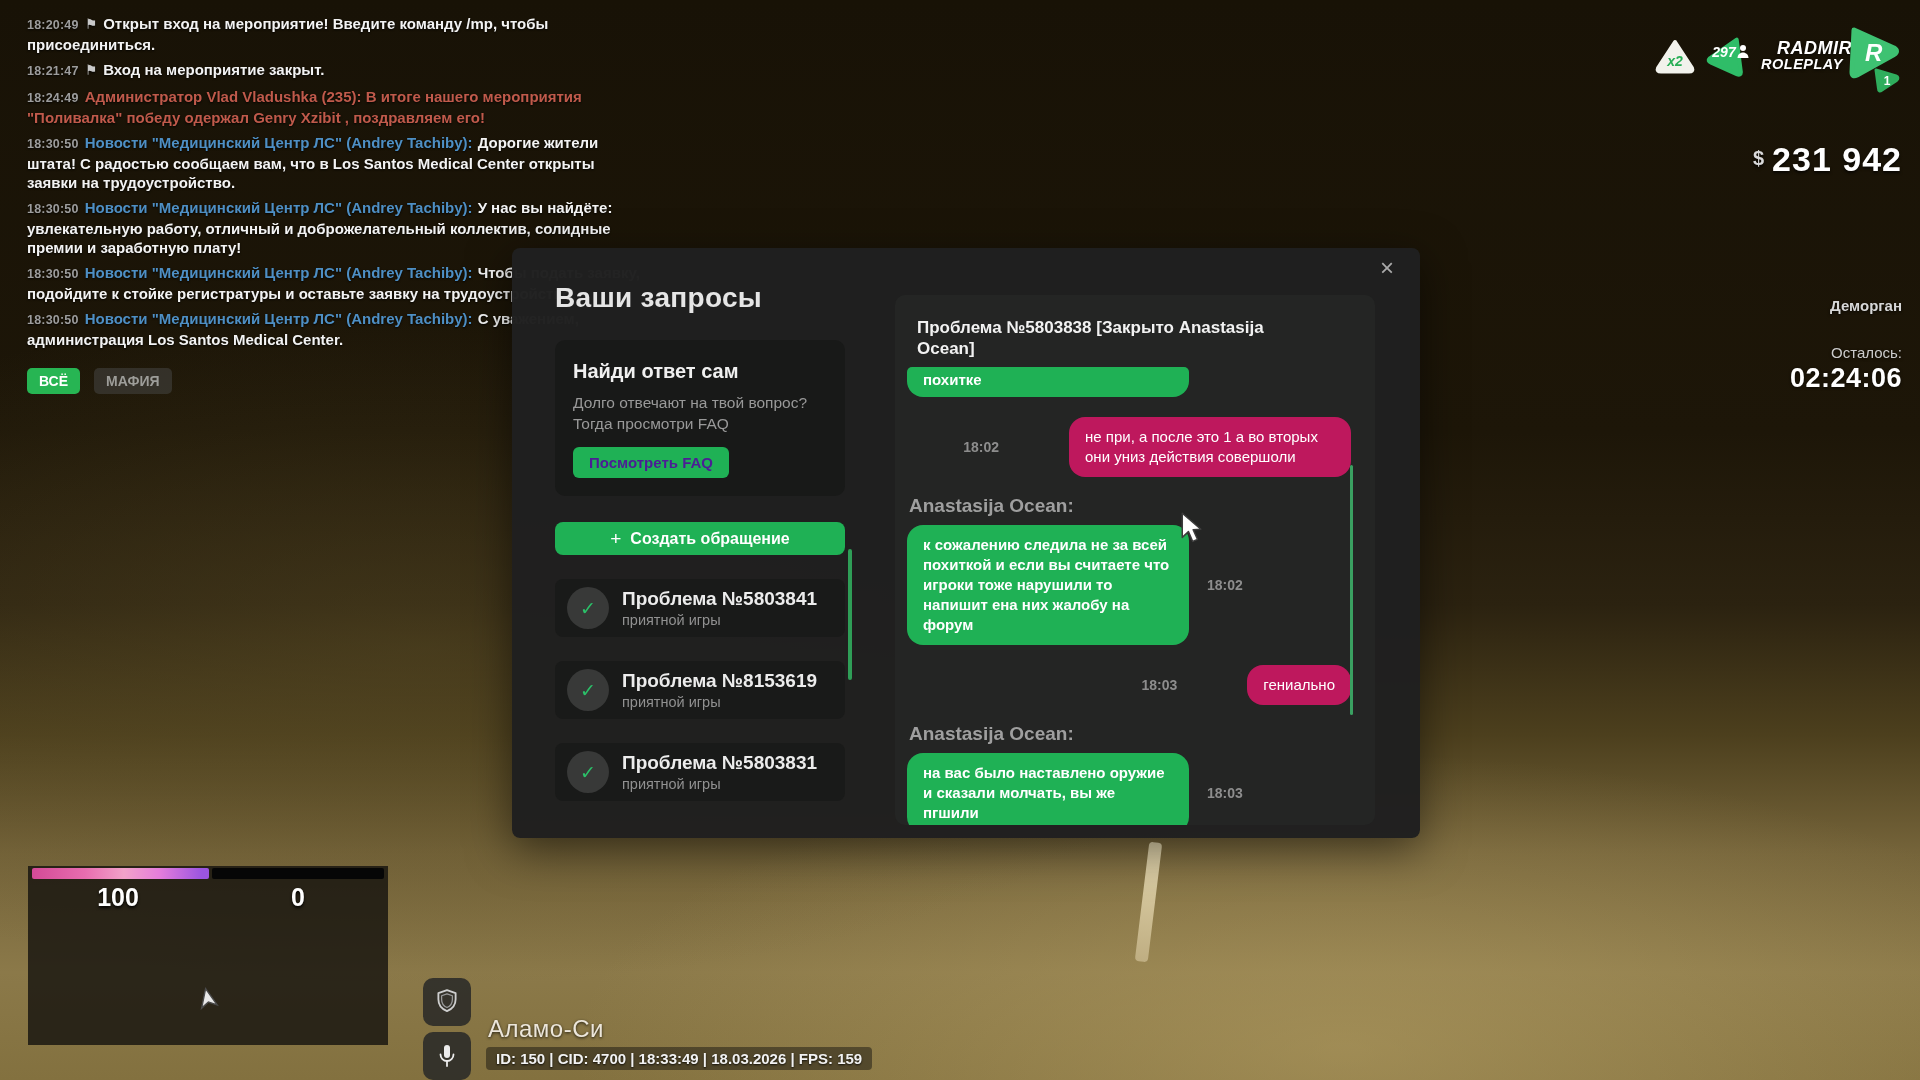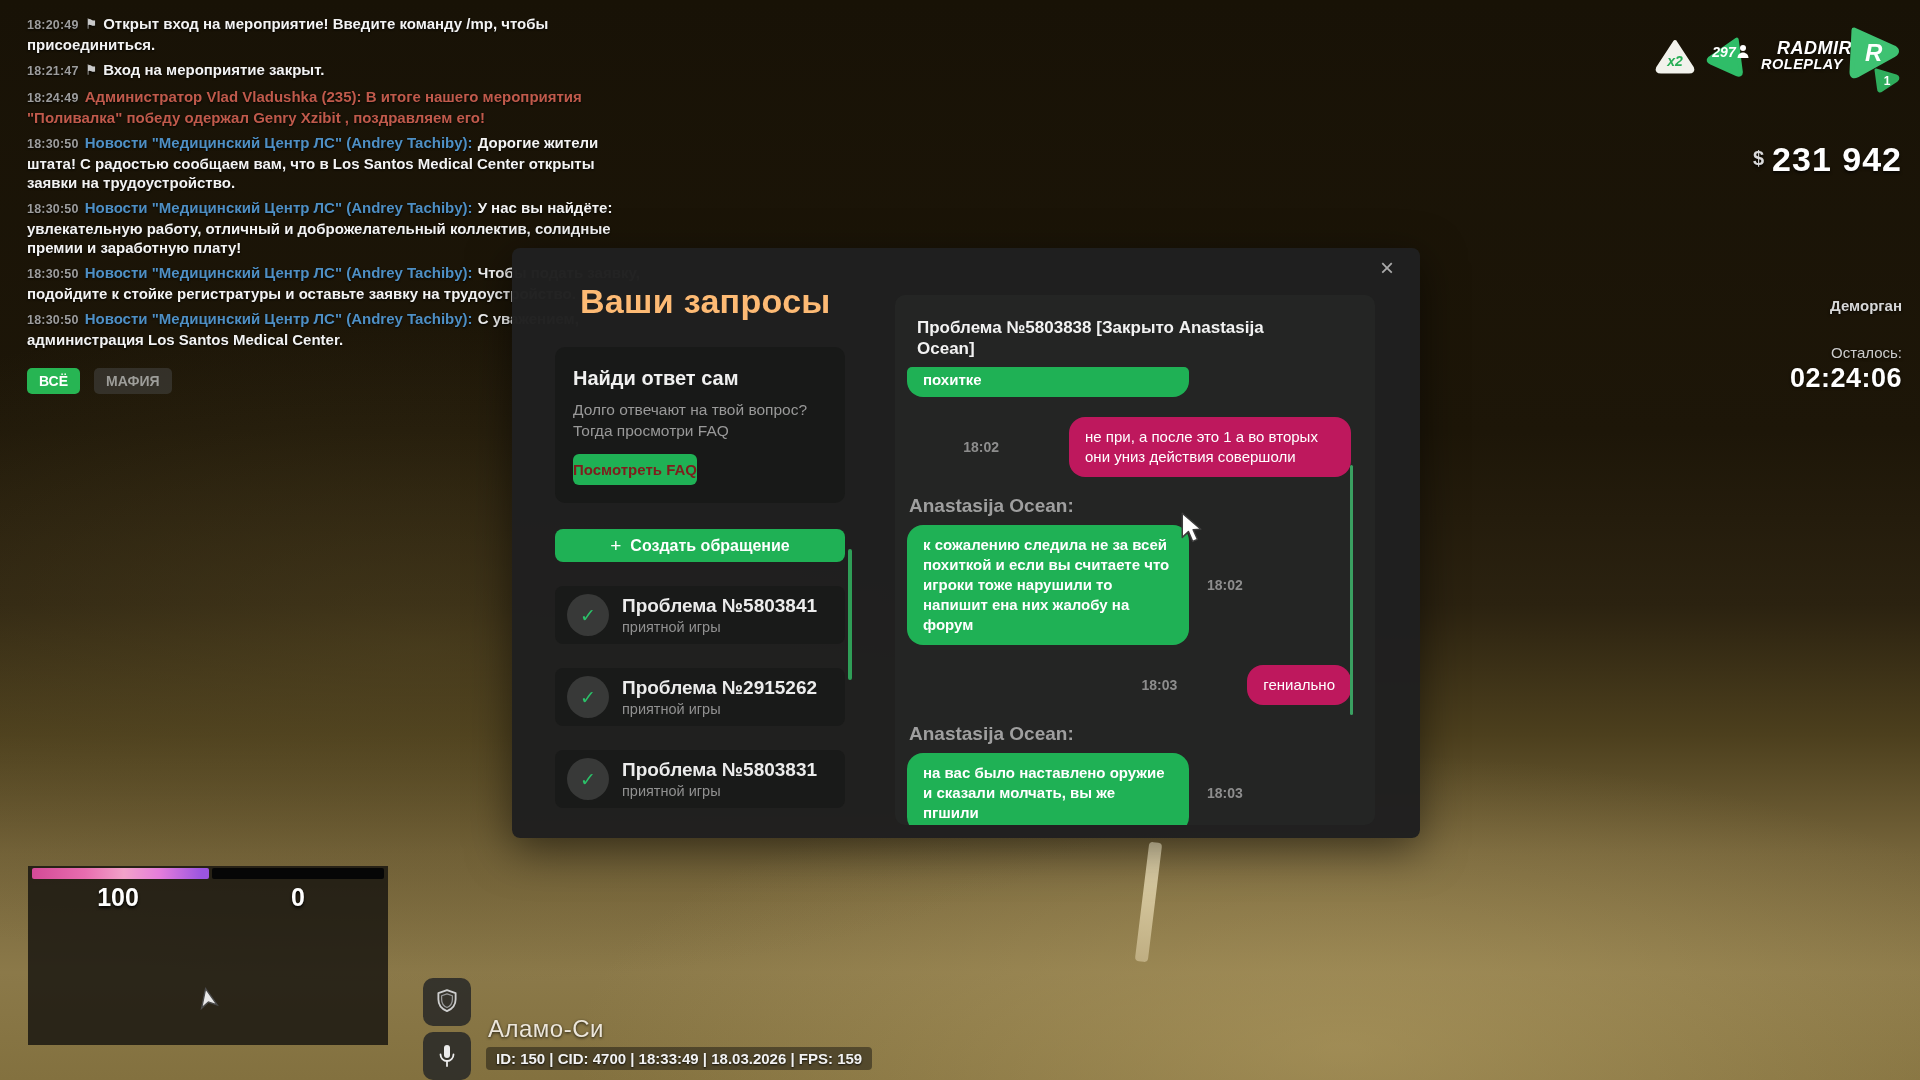--- a/index.html
+++ b/index.html
@@ -50,26 +50,26 @@
   .jail .rem{ font-size:15px; margin-top:30px; color:#cccccc; }
   .jail .tim{ font-size:27px; font-weight:800; color:#fff; margin-top:2px; letter-spacing:.5px; }
 
   
   .dialog{ position:absolute; left:512px; top:248px; width:908px; height:590px; z-index:10;
     background:rgba(31,32,31,.985); border-radius:8px; box-shadow:0 12px 44px rgba(0,0,0,.5);
     padding:34px 0 0 43px; color:#eee; }
   .dlg-close{ position:absolute; right:26px; top:8px; font-size:24px; color:#a9a9a9; cursor:pointer;
     font-weight:400; line-height:24px; }
   .leftcol{ width:290px; }
-  .dlg-title{ font-size:34px; font-weight:600; color:#fdba74; letter-spacing:.3px;margin-left:25px; }
+  .dlg-title{ font-size:28px; font-weight:600; color:#e5e5e5; letter-spacing:.3px; }
   .faqcard{ margin-top:26px; background:#181918; border-radius:10px; padding:20px 18px 18px; }
   .faqcard h3{ font-size:20px; font-weight:700; color:#f0f0f0; }
   .faqtext{ margin-top:9px; font-size:15.5px; line-height:21px; color:#999999; }
-  .faqbtn{ display:inline-block; margin-top:13px; background:#1fb155; color:#7f1d1d; font-size:15px;
-    font-weight:700; padding:7px 0; border-radius:6px; cursor:pointer; }
+  .faqbtn{ display:inline-block; margin-top:13px; background:#1fb155; color:#4c1d95; font-size:15px;
+    font-weight:700; padding:7px 16px; border-radius:6px; cursor:pointer; }
   .createbtn{ margin-top:26px; width:290px; height:33px; background:#1fb155; border-radius:8px;
     color:#fff; font-size:16px; font-weight:700; display:flex; align-items:center; justify-content:center;
     gap:9px; cursor:pointer; }
   .createbtn .plus{ font-size:19px; font-weight:400; }
   .ticket{ margin-top:24px; width:290px; height:58px; background:#191a19; border-radius:8px;
     display:flex; align-items:center; padding-left:12px; cursor:pointer; }
   .ticket:first-of-type{ margin-top:12px; }
   .tav{ width:42px; height:42px; border-radius:50%; background:#383938; display:flex;
     align-items:center; justify-content:center; color:#2bc169; font-size:19px; font-weight:700; }
   .tmeta{ margin-left:13px; }
@@ -225,21 +225,21 @@
         <div class="tmeta">
           <div class="tt">Проблема №5803841</div>
           <div class="ts">приятной игры</div>
         </div>
       </div>
       <div class="ticket">
         <div class="tav">
             <span>✓</span>
           </div>
         <div class="tmeta">
-          <div class="tt">Проблема №2915262</div>
+          <div class="tt">Проблема №8153619</div>
           <div class="ts">приятной игры</div>
         </div>
       </div>
       <div class="ticket">
         <div class="tav">
             <span>✓</span>
           </div>
         <div class="tmeta">
           <div class="tt">Проблема №5803831</div>
           <div class="ts">приятной игры</div>

